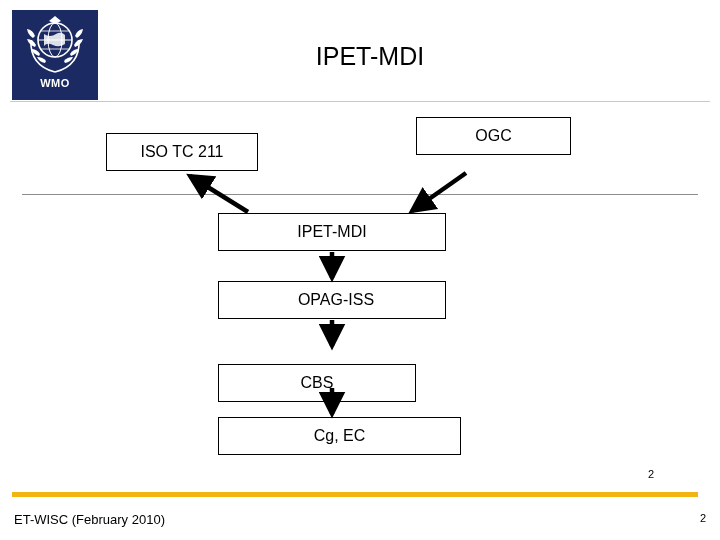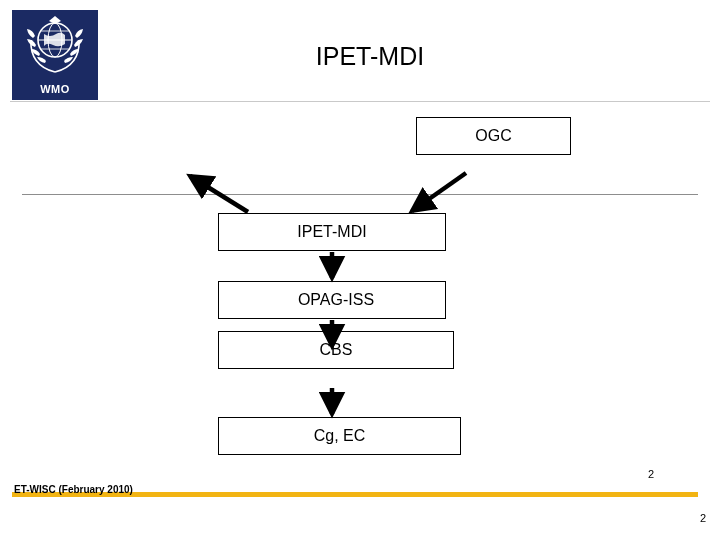--- a/index.html
+++ b/index.html
@@ -34,21 +34,21 @@
     justify-content: flex-start;
   }
   .logo-emblem {
     margin-top: 4px;
   }
   .logo-text {
     color: #ffffff;
     font-size: 11px;
     font-weight: bold;
     letter-spacing: 0.5px;
-    margin-top: 7px;
+    margin-top: 1px;
   }
 
   
   .slide-title {
     position: absolute;
     left: 110px;
     top: 42px;
     width: 520px;
     text-align: center;
     font-size: 25px;
@@ -85,21 +85,21 @@
     font-size: 16px;
     display: flex;
     align-items: center;
     justify-content: center;
     box-sizing: border-box;
   }
   #box-iso    { left: 106px; top: 133px; width: 152px; height: 38px; }
   #box-ogc    { left: 416px; top: 117px; width: 155px; height: 38px; }
   #box-ipet   { left: 218px; top: 213px; width: 228px; height: 38px; }
   #box-opag   { left: 218px; top: 281px; width: 228px; height: 38px; padding-left: 8px; }
-  #box-cbs    { left: 218px; top: 331px; width: 236px; height: 38px; }
+  #box-cbs    { left: 218px; top: 364px; width: 198px; height: 38px; }
   #box-cgec   { left: 218px; top: 417px; width: 243px; height: 38px; }
 
   
   .arrow-layer {
     position: absolute;
     left: 0;
     top: 0;
     width: 720px;
     height: 540px;
     pointer-events: none;
@@ -110,24 +110,23 @@
     position: absolute;
     left: 12px;
     top: 492px;
     width: 686px;
     height: 5px;
     background: #f2b413;
   }
   .footer-text {
     position: absolute;
     left: 14px;
-    top: 484px;
-    font-size: 10px;
-    color: #000000;
-    font-weight: bold;
+    top: 512px;
+    font-size: 13px;
+    color: #000000;
   }
   .page-number-top {
     position: absolute;
     left: 648px;
     top: 468px;
     font-size: 11px;
     color: #000000;
   }
   .page-number-bottom {
     position: absolute;
@@ -166,20 +165,21 @@
       <path d="M31 7 l6 -5 l6 5 l-6 3 z" fill="#ffffff"></path>
     </svg>
     <div class="logo-text">WMO</div>
   </div>
 
   <div class="slide-title">IPET-MDI</div>
   <div class="header-rule"></div>
 
   <div class="diagram-rule"></div>
 
+  <div class="box" id="box-iso">ISO TC 211</div>
   <div class="box" id="box-ogc">OGC</div>
   <div class="box" id="box-ipet">IPET-MDI</div>
   <div class="box" id="box-opag">OPAG-ISS</div>
   <div class="box" id="box-cbs">CBS</div>
   <div class="box" id="box-cgec">Cg, EC</div>
 
   <svg class="arrow-layer" viewBox="0 0 720 540">
     <defs>
       <marker id="arrowhead" markerWidth="6" markerHeight="6" refX="5" refY="3" orient="auto" markerUnits="strokeWidth">
         <path d="M0,0 L6,3 L0,6 Z" fill="#000000"></path>

